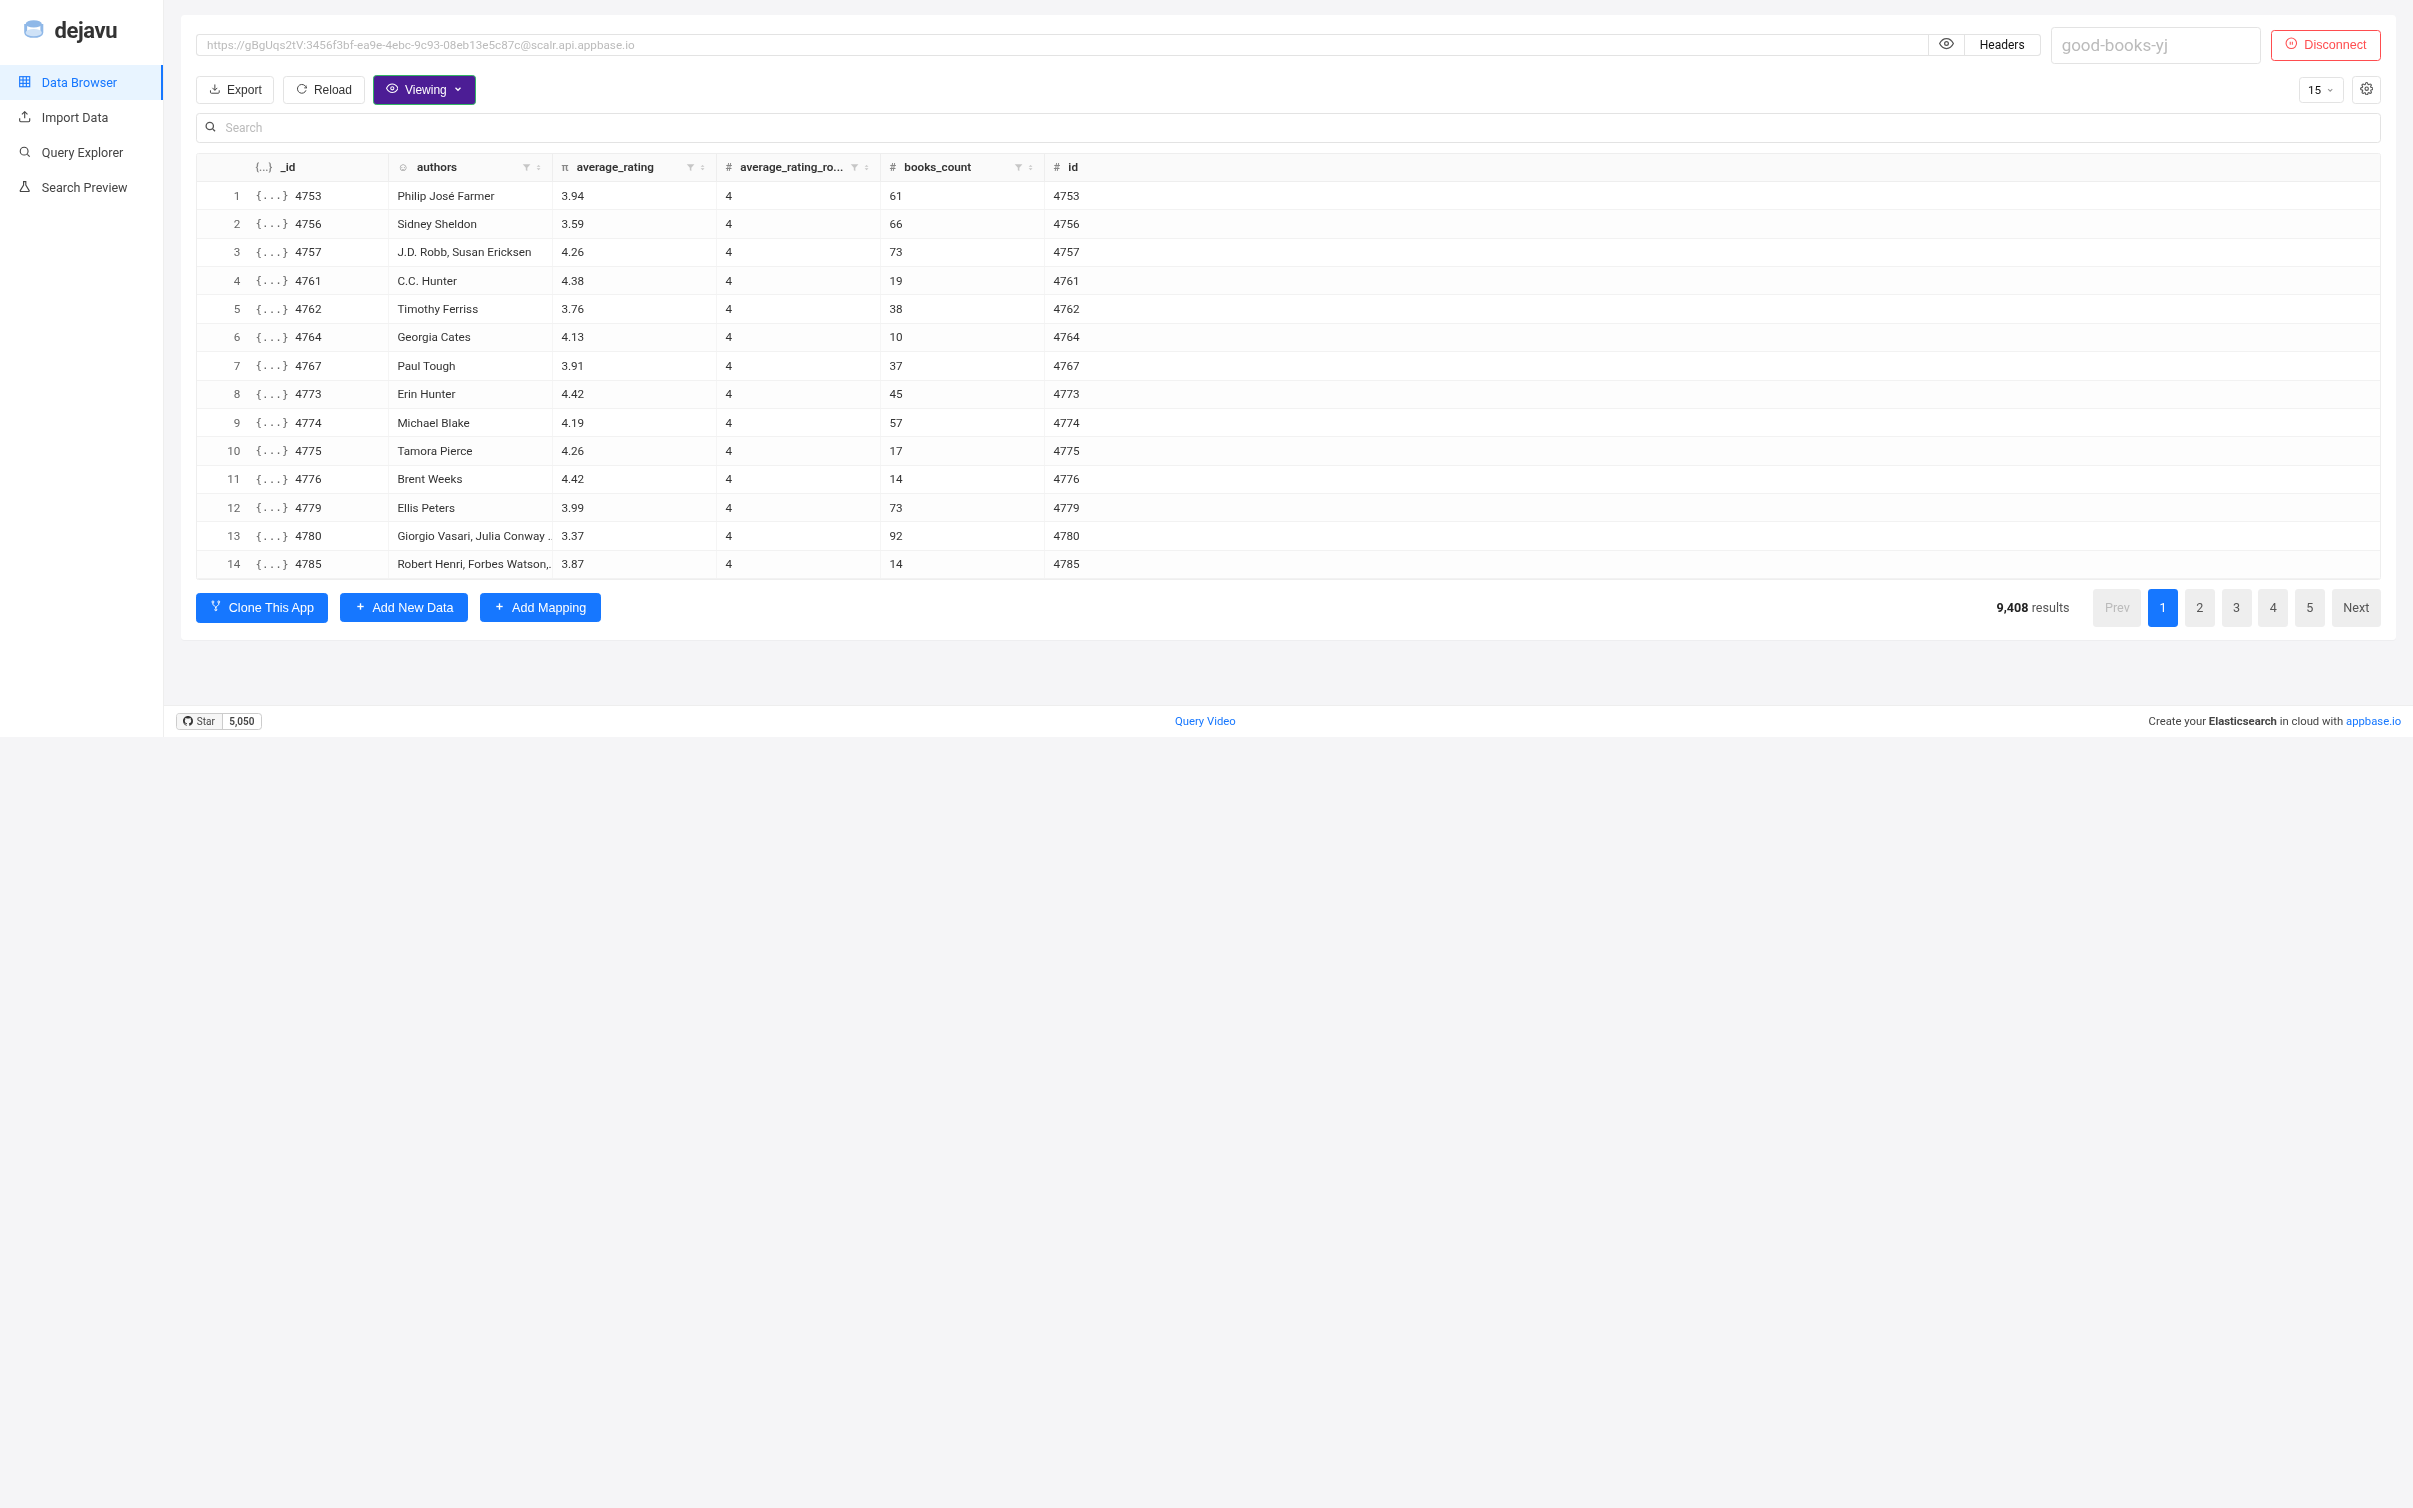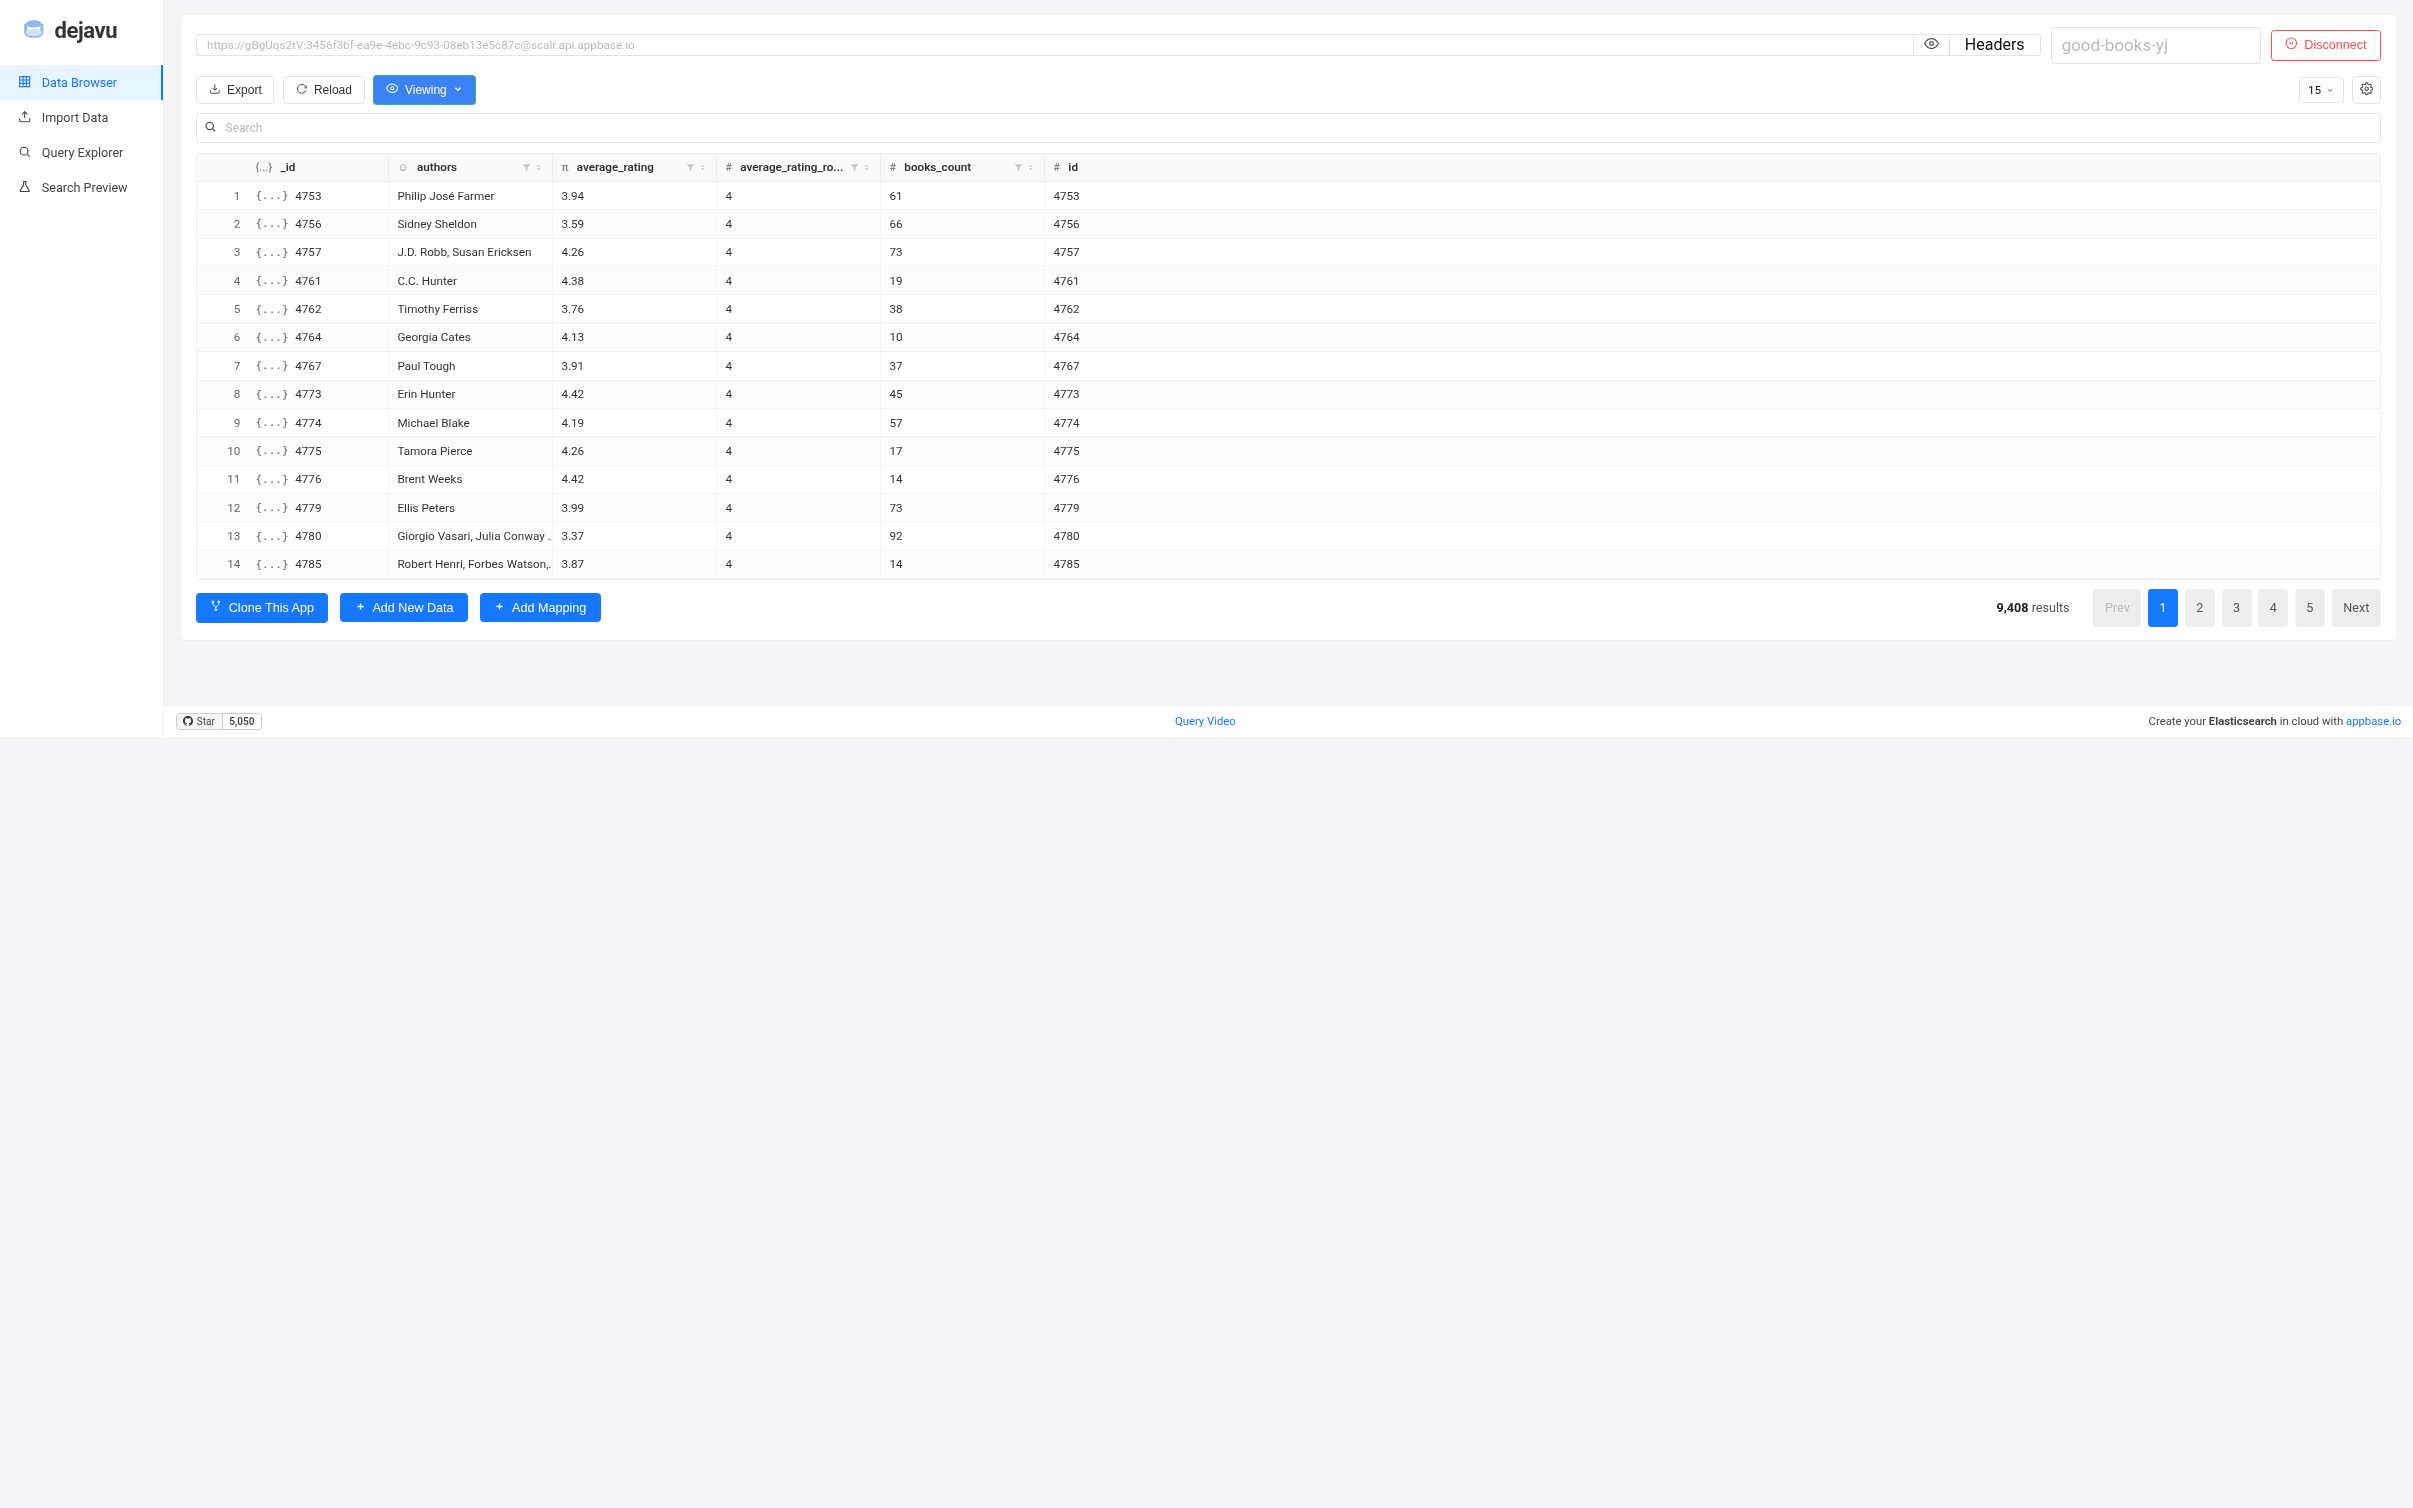--- a/index.html
+++ b/index.html
@@ -18,28 +18,28 @@
 
   
   .main { flex: 1; display: flex; flex-direction: column; overflow: hidden; }
   .content { margin: 15px 17px; background: #fff; border-radius: 3.4px; box-shadow: 0 0.8px 0.8px rgba(0,0,0,.03); padding: 11.7px 15px 13.4px; display: flex; flex-direction: column; }
 
   
   .conn-row { display: flex; gap: 10px; align-items: center; }
   .url-group { display: flex; flex: 1; }
   .url-input { flex: 1; border: 0.8px solid #e3e3e3; border-right: 0; background: #fff; border-radius: 3.4px 0 0 3.4px; padding: 3px 10px; font-size: 11.7px; color: #bbb; }
   .eye-btn { border: 0.8px solid #e3e3e3; border-left: 0.8px solid #e3e3e3; border-right: 0.8px solid #e3e3e3; padding: 0 10px; display: flex; align-items: center; background: #fff; cursor: pointer; }
-  .headers-btn { border: 0.8px solid #e3e3e3; border-left: 0; border-radius: 0 3.4px 3.4px 0; padding: 0 15px; display: flex; align-items: flex-start; background: #fff; cursor: pointer; font-size: 16px; }
+  .headers-btn { border: 0.8px solid #e3e3e3; border-left: 0; border-radius: 0 3.4px 3.4px 0; padding: 0 15px; display: flex; align-items: center; background: #fff; cursor: pointer; font-size: 12px; }
   .index-input { width: 210px; border: 0.8px solid #e3e3e3; border-radius: 3.4px; padding: 7.5px 10px; color: #bbb; font-size: 17px; }
   .disconnect-btn { border: 0.8px solid #ff4d4f; color: #ff4d4f; background: #fff; padding: 6.7px 13.4px; border-radius: 3.4px; display: flex; align-items: center; gap: 6.7px; cursor: pointer; font-size: 12.6px; }
 
   
   .action-row { display: flex; gap: 8.4px; align-items: center; margin-top: 11.7px; }
   .btn { border: 0.8px solid #e3e3e3; background: #fff; padding: 5.9px 11.7px; border-radius: 3.4px; display: inline-flex; align-items: center; gap: 6.7px; cursor: pointer; font-size: 12px; color: #333; }
-  .btn-green { background: #3b82f6; border-color: #33b564; color: #fff; }
+  .btn-green { background: #4c1d95; border-color: #33b564; color: #fff; }
   .spacer { flex: 1; }
   .page-size { border: 0.8px solid #e3e3e3; padding: 5px 8.4px; border-radius: 3.4px; display: inline-flex; align-items: center; gap: 5px; cursor: pointer; }
   .settings-btn { border: 0.8px solid #e3e3e3; padding: 5px 6.7px; border-radius: 3.4px; cursor: pointer; }
 
   
   .search-wrap { position: relative; margin-top: 8.4px; }
   .search-input { width: 100%; border: 0.8px solid #e3e3e3; border-radius: 3.4px; padding: 6.7px 10px 6.7px 28.5px; font-size: 12px; }
   .search-icon-pos { position: absolute; left: 8.4px; top: 50%; transform: translateY(-50%); color: #666; }
 
   

